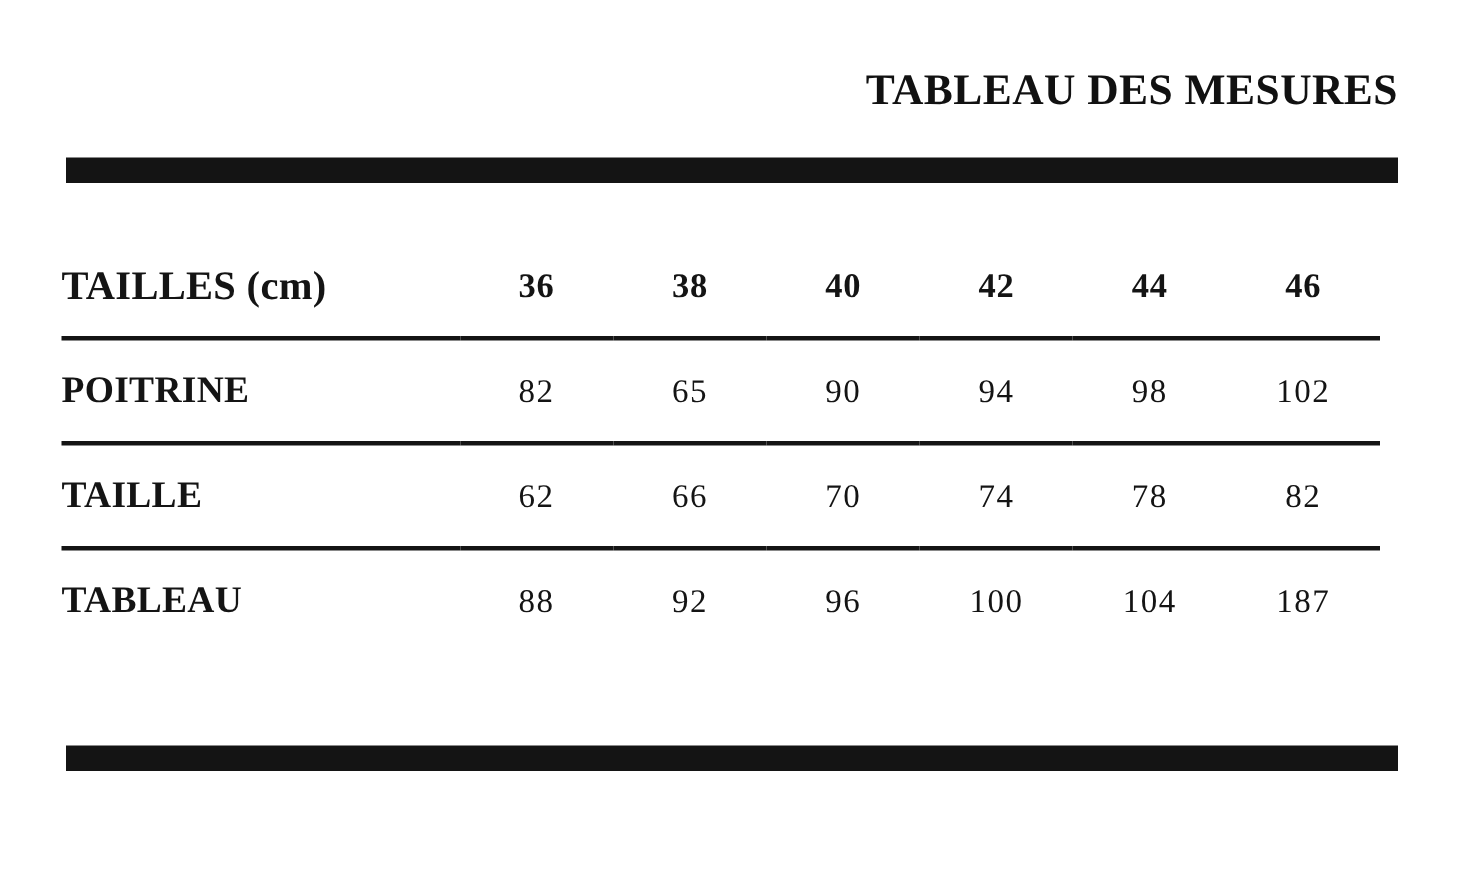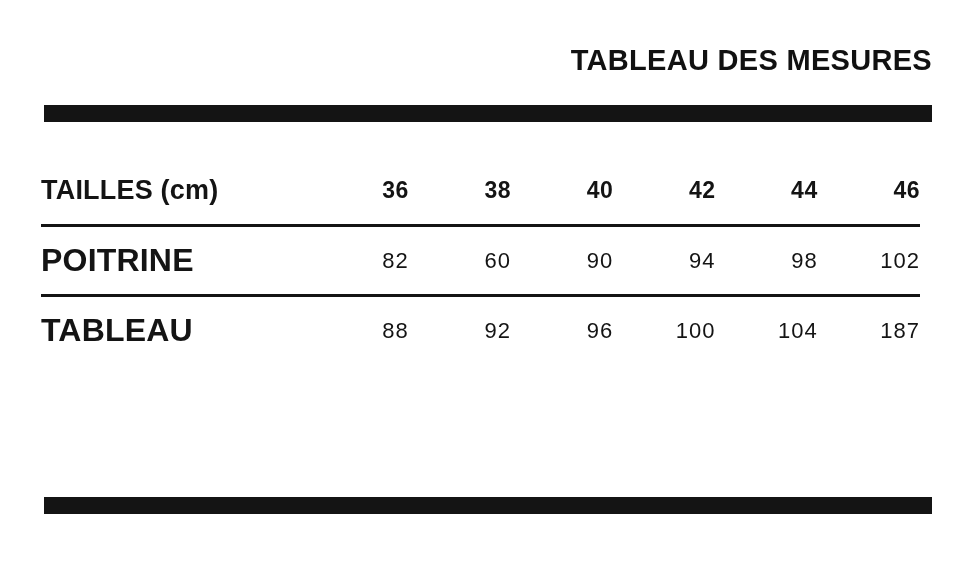--- a/index.html
+++ b/index.html
@@ -12,20 +12,21 @@
     height: 582px;
     font-family: "Liberation Sans", sans-serif;
     color: #111111;
     overflow: hidden;
     position: relative;
   }
 
   .page {
     position: absolute;
     inset: 0;
+    font-family: Liberation Serif, serif;
   }
 
   
   .title {
     position: absolute;
     right: 44px;
     top: 44px;
     font-size: 29px;
     font-weight: bold;
     letter-spacing: 0.3px;
@@ -62,21 +63,21 @@
   table.measures td {
     border: 0;
     padding: 0;
     height: 67px;
     vertical-align: middle;
   }
 
   
   td.sizecell {
     border-left: 5px solid #141414;
-    text-align: right;
+    text-align: center;
     font-size: 22px;
     font-weight: normal;
     letter-spacing: 1px;
     color: #141414;
   }
   tr.head td.sizecell {
     font-size: 23px;
     font-weight: bold;
     letter-spacing: 0.5px;
   }
@@ -86,21 +87,21 @@
   tr.row td {
     border-bottom: 3px solid #141414;
   }
   tr.row.last td {
     border-bottom: 0;
   }
 
   td.labelcell {
     text-align: left;
     padding-left: 19px;
-    font-size: 32px;
+    font-size: 25px;
     font-weight: bold;
     letter-spacing: 0.2px;
     color: #141414;
     white-space: nowrap;
   }
   tr.head td.labelcell {
     font-size: 27px;
     margin-left: 33px;
   }
 </style>
@@ -131,27 +132,36 @@
           <td class="sizecell">38</td>
           <td class="sizecell">40</td>
           <td class="sizecell">42</td>
           <td class="sizecell">44</td>
           <td class="sizecell">46</td>
         </tr>
 
         <tr class="row">
           <td class="labelcell">POITRINE</td>
           <td class="sizecell">82</td>
-          <td class="sizecell">60</td>
+          <td class="sizecell">65</td>
           <td class="sizecell">90</td>
           <td class="sizecell">94</td>
           <td class="sizecell">98</td>
           <td class="sizecell">102</td>
         </tr>
 
+        <tr class="row">
+          <td class="labelcell">TAILLE</td>
+          <td class="sizecell">62</td>
+          <td class="sizecell">66</td>
+          <td class="sizecell">70</td>
+          <td class="sizecell">74</td>
+          <td class="sizecell">78</td>
+          <td class="sizecell">82</td>
+        </tr>
 
         <tr class="row last">
           <td class="labelcell">TABLEAU</td>
           <td class="sizecell">88</td>
           <td class="sizecell">92</td>
           <td class="sizecell">96</td>
           <td class="sizecell">100</td>
           <td class="sizecell">104</td>
           <td class="sizecell">187</td>
         </tr>

